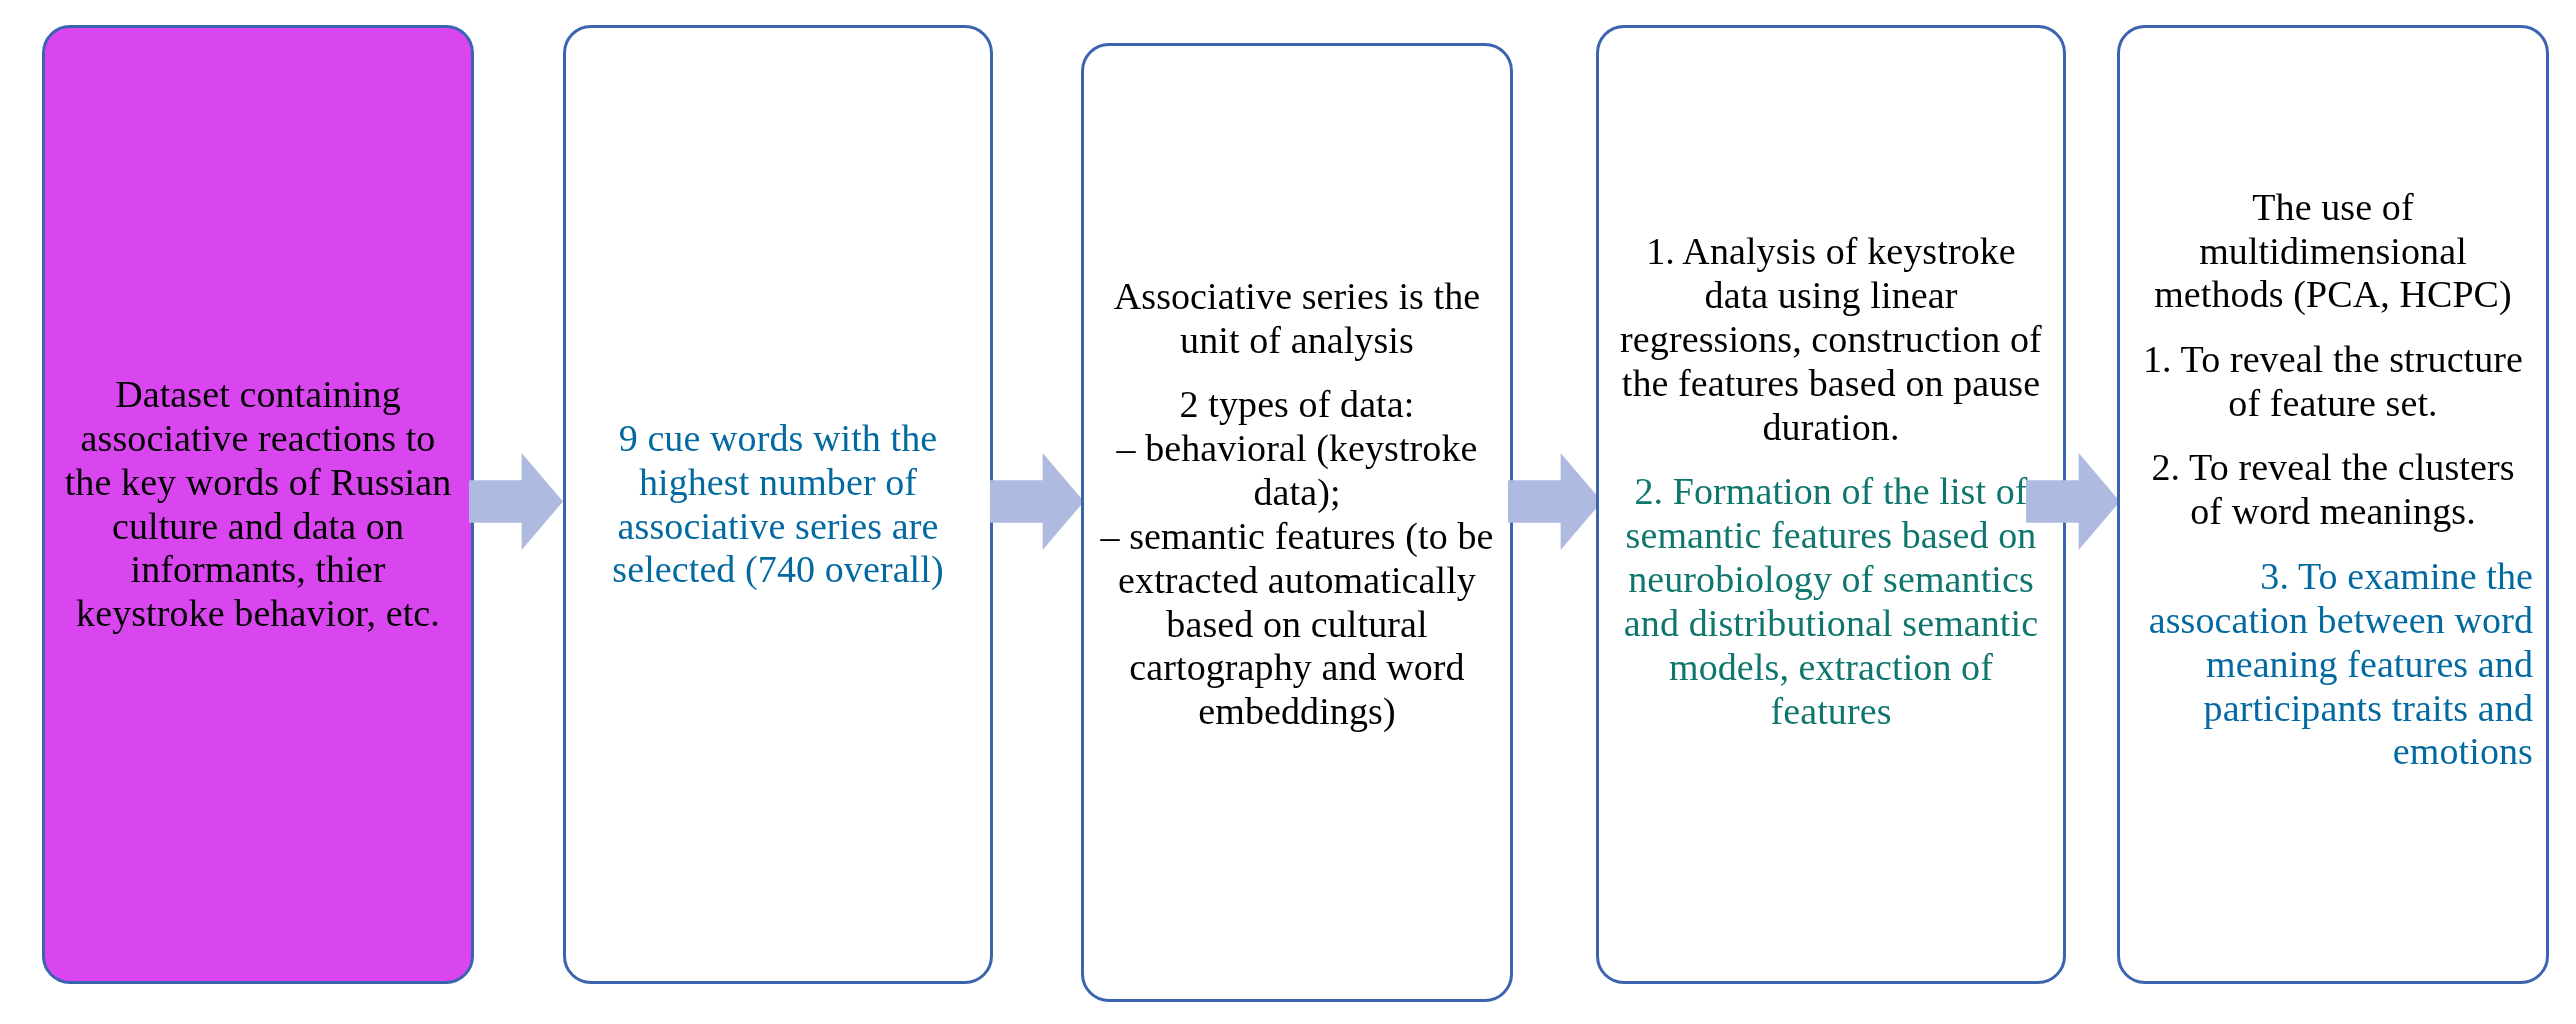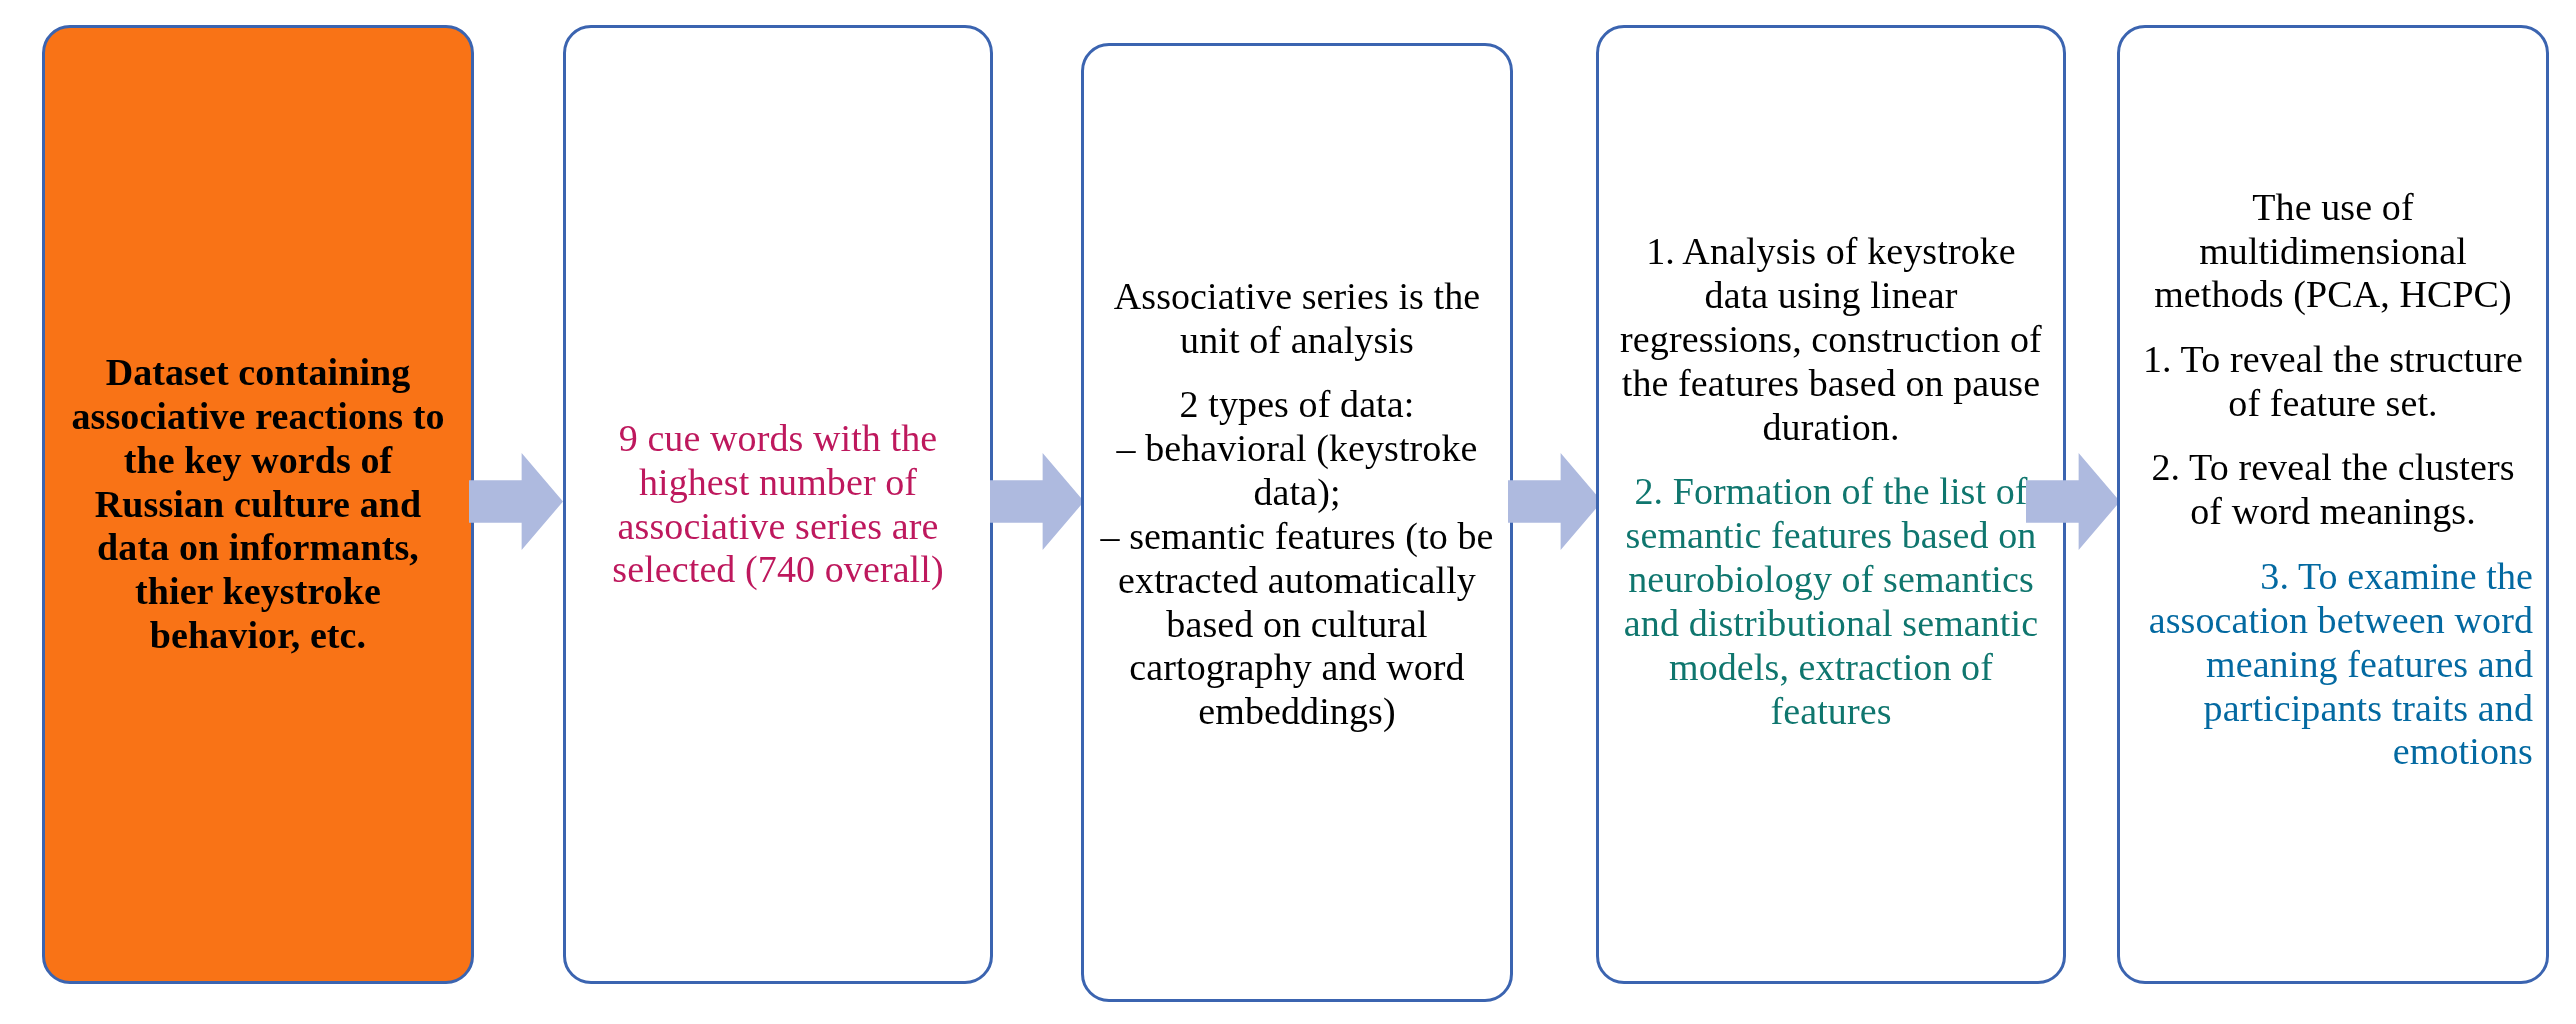--- a/index.html
+++ b/index.html
@@ -89,35 +89,35 @@
   #arrow-3 { left: 1508px; }
   #arrow-4 { left: 2026px; }
 </style>
 </head>
 <body>
 
 <div id="canvas">
 
   <div class="flow-row">
 
-    <div class="stage-box" id="box-1" style="border-color: rgb(59, 100, 176); background: #f97316; font-weight: bold;">
+    <div class="stage-box" id="box-1" style="border-color: rgb(59, 100, 176); background: #d946ef;">
       <div class="para-stack">
         <div class="para" style="color: rgb(0, 0, 0);">Dataset containing associative reactions to the key words of Russian culture and data on informants, thier keystroke behavior, etc.</div>
       </div>
     </div>
 
     <div class="arrow" id="arrow-1" style="color: rgb(174, 186, 223);">
       <svg viewBox="0 0 100 103" preserveAspectRatio="none" aria-hidden="true">
         <polygon points="0,29 56,29 56,0 100,51.5 56,103 56,74 0,74" fill="currentColor"></polygon>
       </svg>
     </div>
 
     <div class="stage-box" id="box-2" style="border-color: rgb(59, 100, 176); background: rgb(255, 255, 255);">
       <div class="para-stack">
-        <div class="para" style="color: #be185d;">9 cue words with the highest number of associative series are selected (740 overall)</div>
+        <div class="para" style="color: #0369a1;">9 cue words with the highest number of associative series are selected (740 overall)</div>
       </div>
     </div>
 
     <div class="arrow" id="arrow-2" style="color: rgb(174, 186, 223);">
       <svg viewBox="0 0 100 103" preserveAspectRatio="none" aria-hidden="true">
         <polygon points="0,29 56,29 56,0 100,51.5 56,103 56,74 0,74" fill="currentColor"></polygon>
       </svg>
     </div>
 
     <div class="stage-box" id="box-3" style="border-color: rgb(59, 100, 176); background: rgb(255, 255, 255);">

